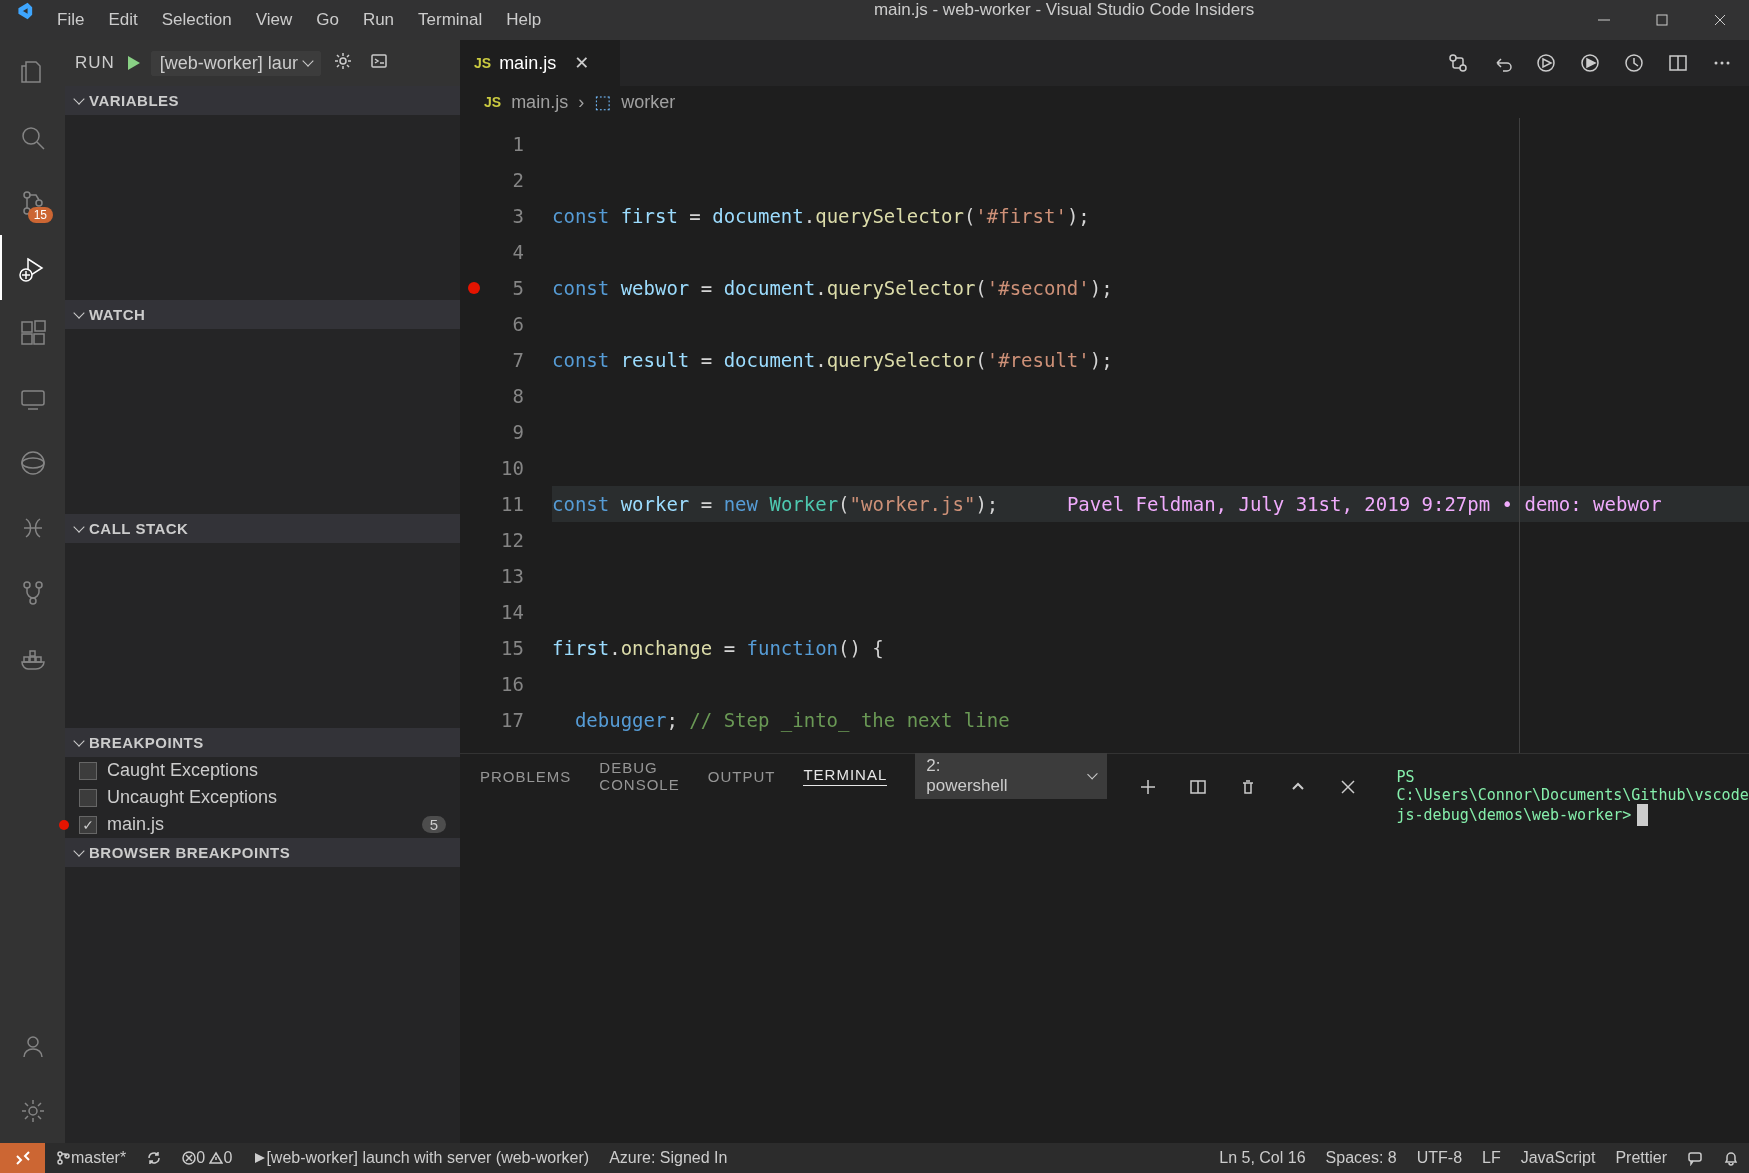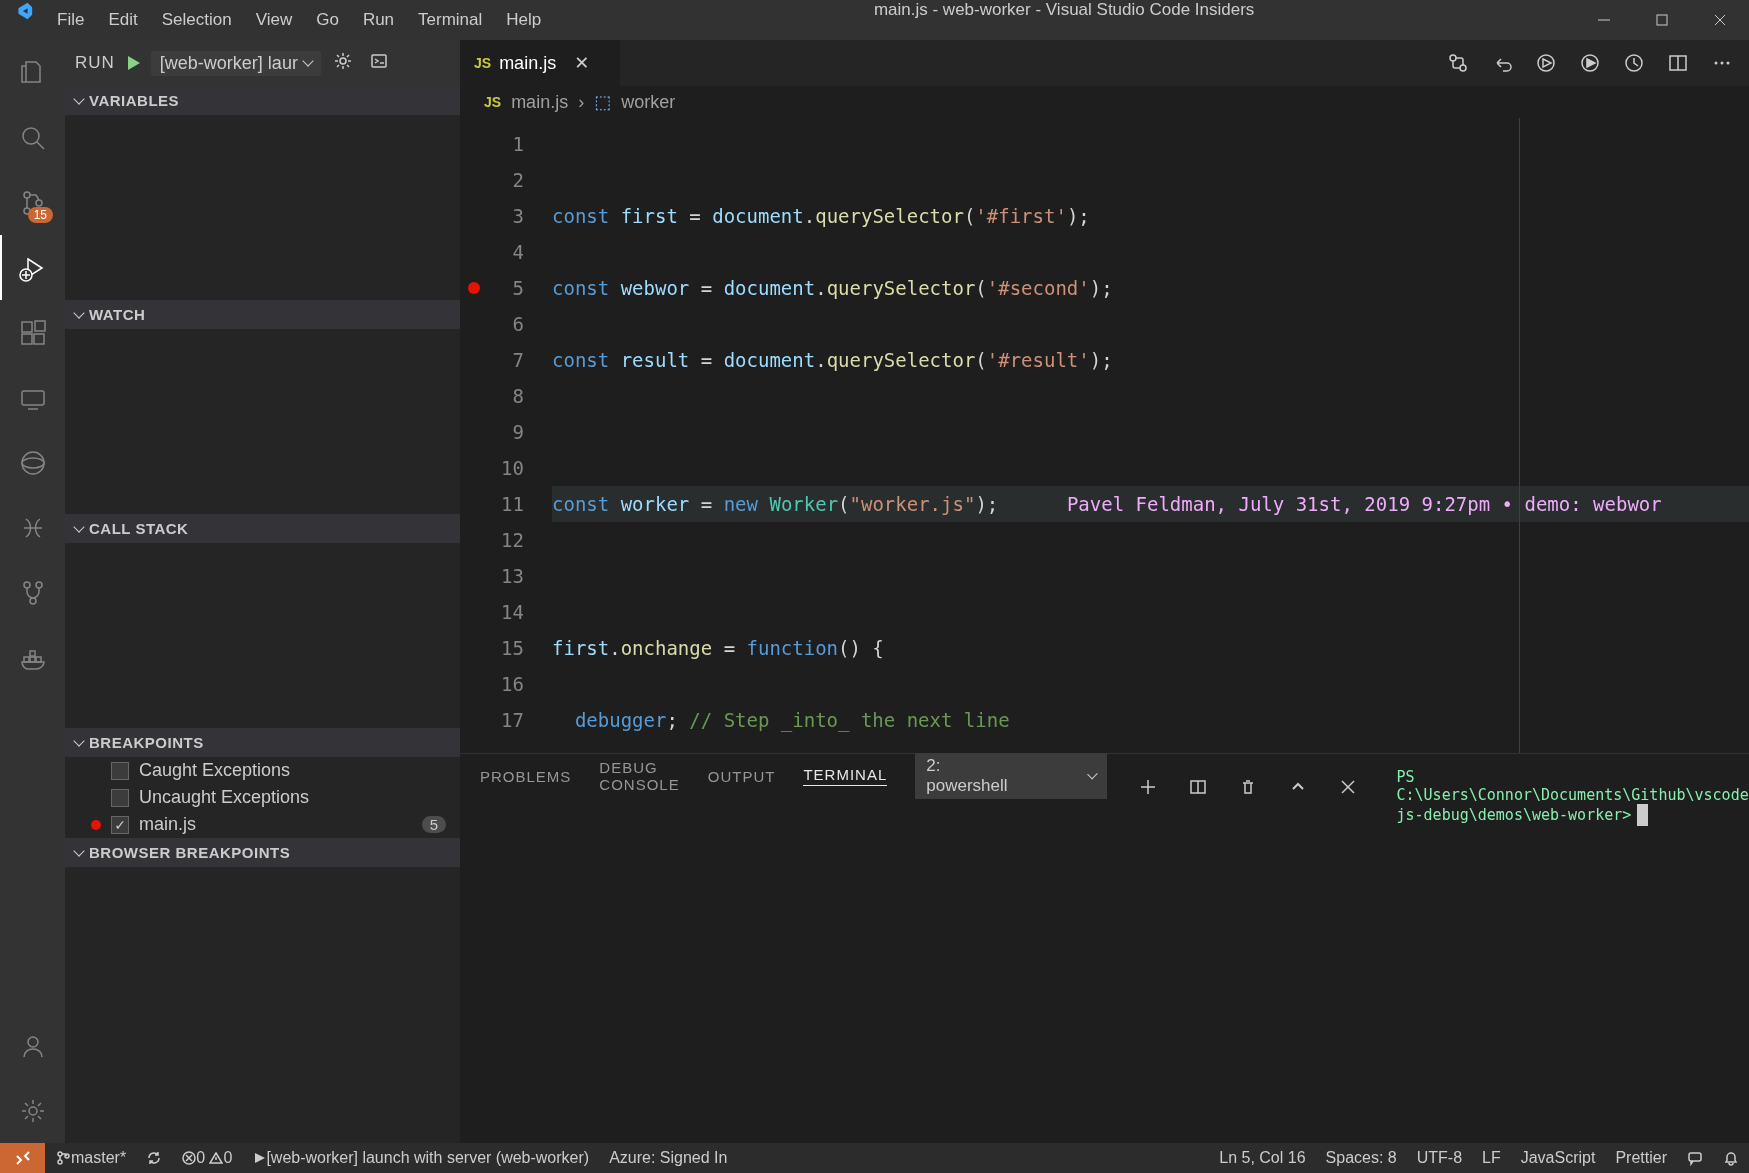--- a/index.html
+++ b/index.html
@@ -117,21 +117,21 @@
   cursor: pointer;
   gap: 6px;
 }
 .section-body { flex-shrink: 0; }
 .section-body.variables { height: 185px; }
 .section-body.watch { height: 185px; }
 .section-body.callstack { height: 185px; }
 .breakpoint-item {
   display: flex;
   align-items: center;
-  padding: 3px 14px 3px 46px;
+  padding: 3px 14px 3px 14px;
   gap: 10px;
   font-size: 18px;
   color: #cccccc;
 }
 .breakpoint-item .cb {
   width: 18px;
   height: 18px;
   border: 1px solid #666;
   background: #3c3c3c;
   display: flex;

